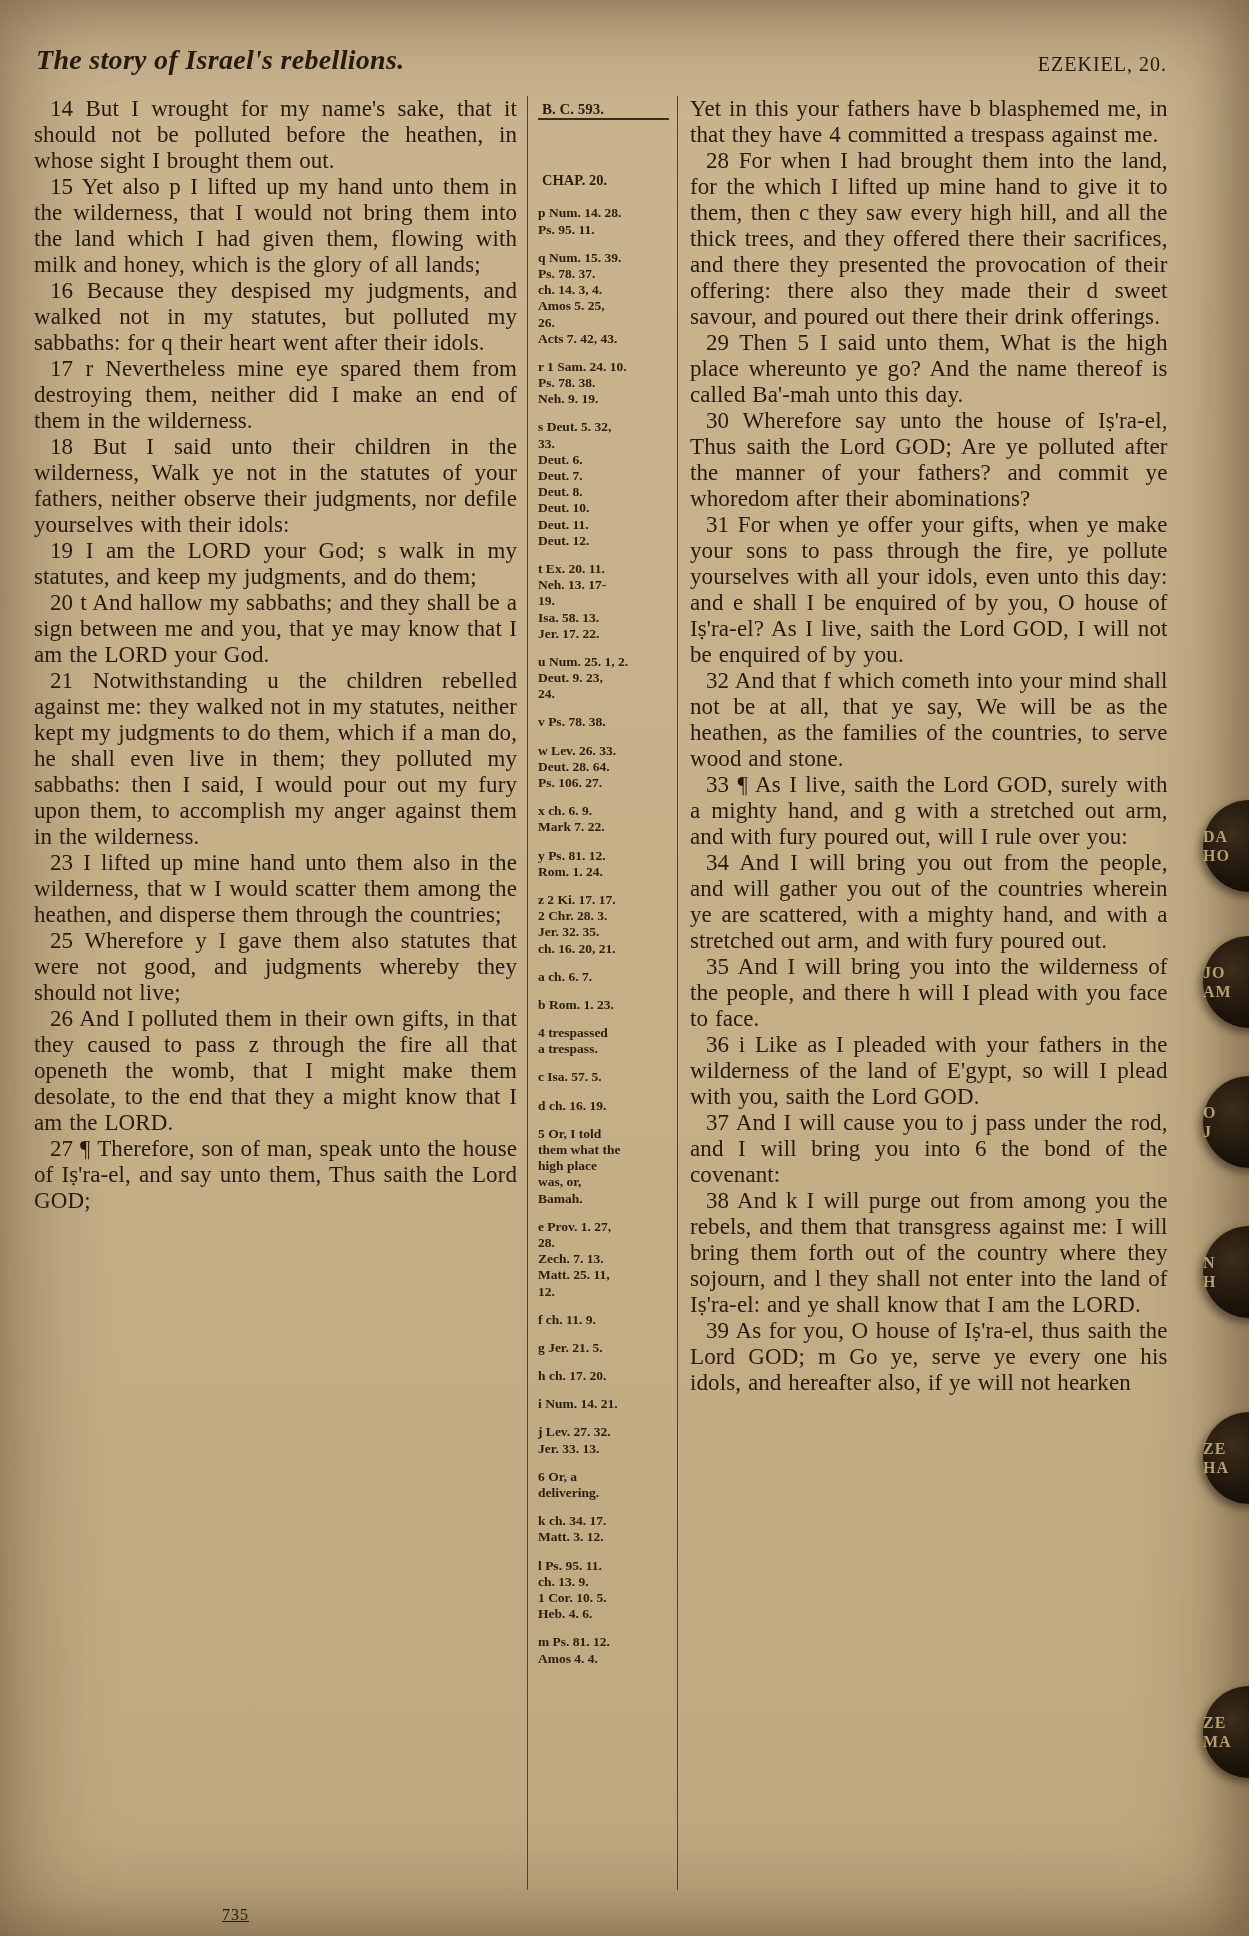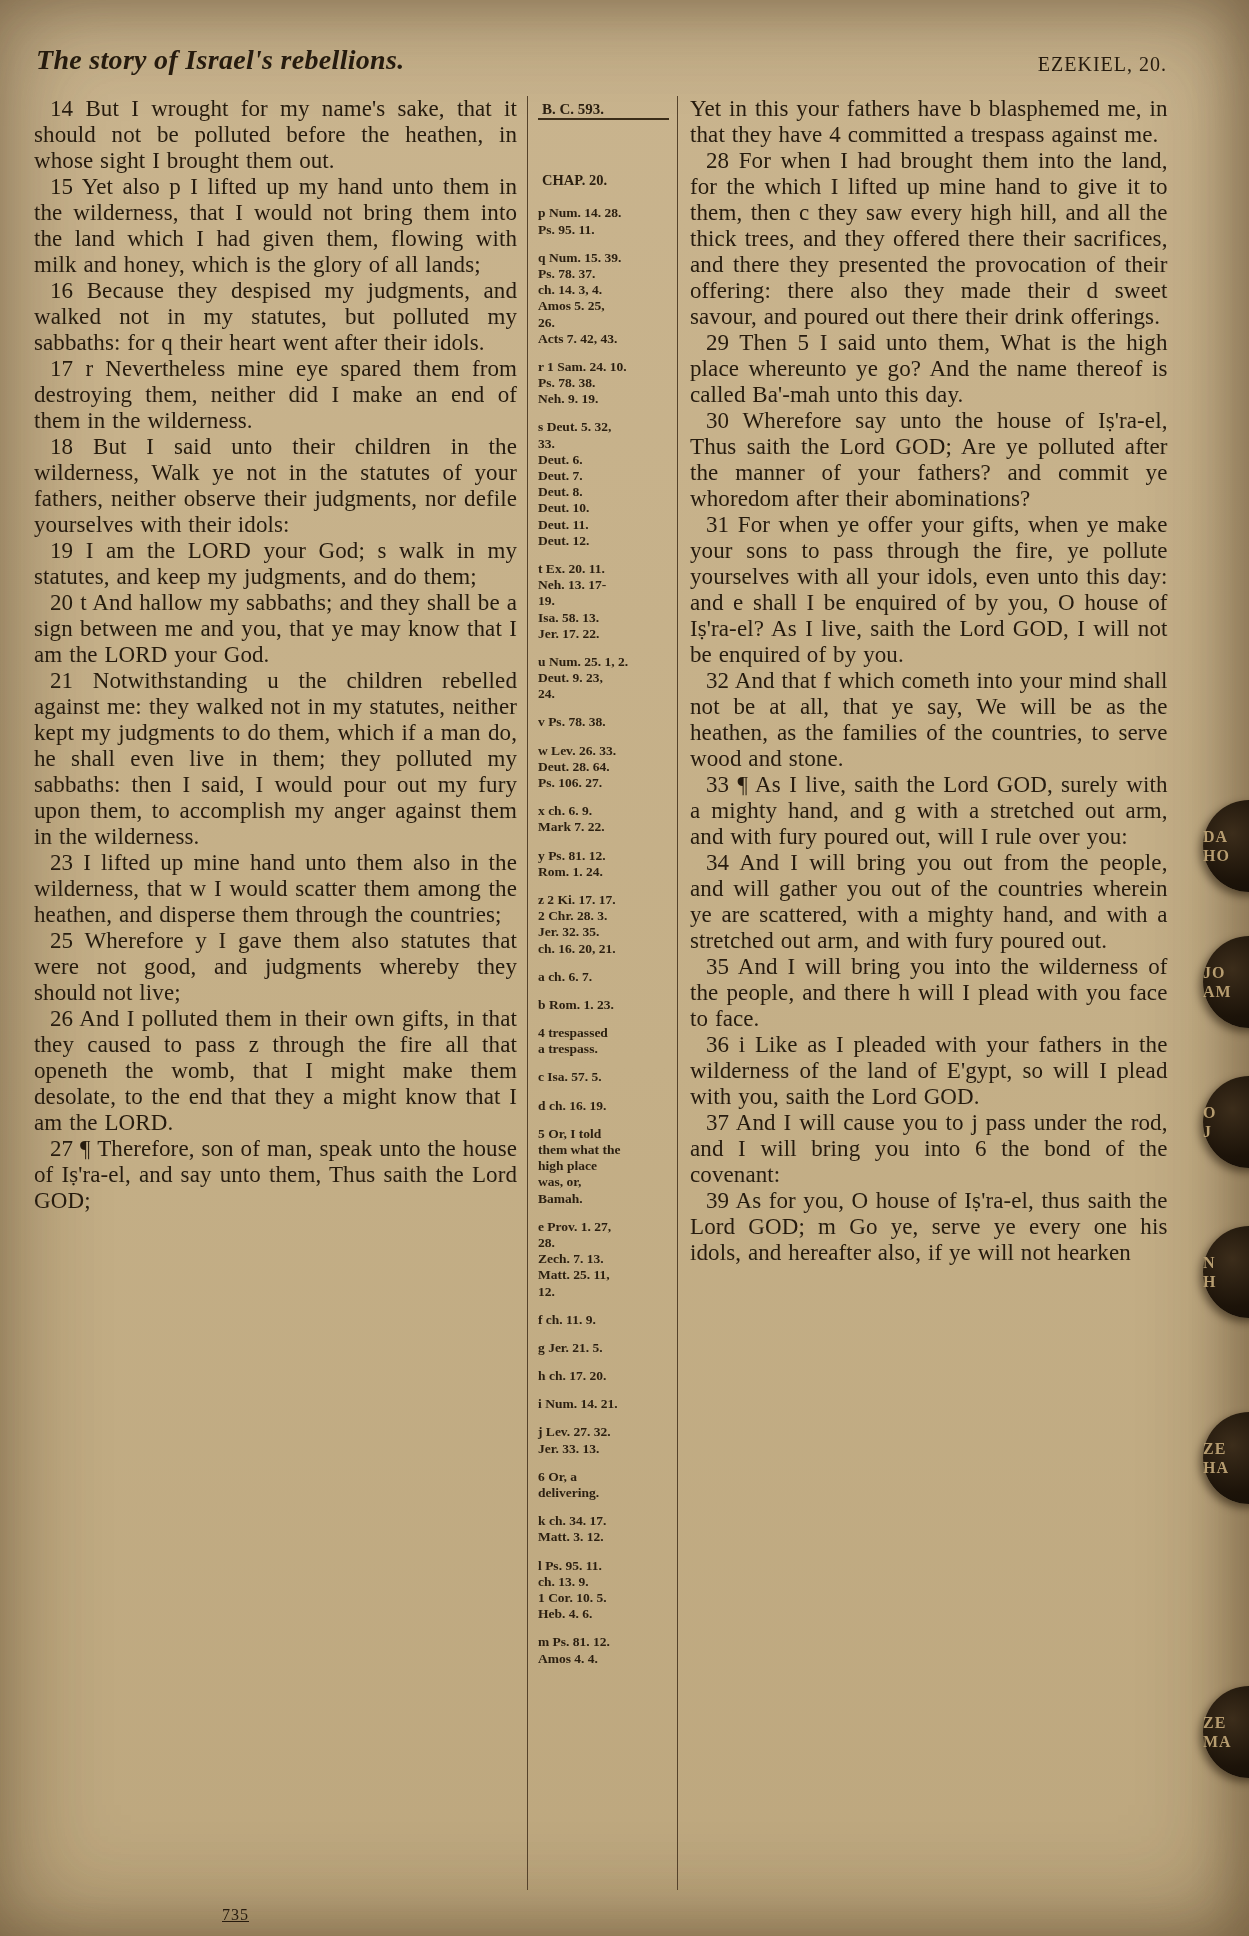--- a/index.html
+++ b/index.html
@@ -171,20 +171,21 @@
     <p class="verse">28 For when I had brought them into the land, for the which I lifted up mine hand to give it to them, then c they saw every high hill, and all the thick trees, and they offered there their sacrifices, and there they presented the provocation of their offering: there also they made their d sweet savour, and poured out there their drink offerings.</p>
     <p class="verse">29 Then 5 I said unto them, What is the high place whereunto ye go? And the name thereof is called Ba'-mah unto this day.</p>
     <p class="verse">30 Wherefore say unto the house of Iṣ'ra-el, Thus saith the Lord GOD; Are ye polluted after the manner of your fathers? and commit ye whoredom after their abominations?</p>
     <p class="verse">31 For when ye offer your gifts, when ye make your sons to pass through the fire, ye pollute yourselves with all your idols, even unto this day: and e shall I be enquired of by you, O house of Iṣ'ra-el? As I live, saith the Lord GOD, I will not be enquired of by you.</p>
     <p class="verse">32 And that f which cometh into your mind shall not be at all, that ye say, We will be as the heathen, as the families of the countries, to serve wood and stone.</p>
     <p class="verse">33 ¶ As I live, saith the Lord GOD, surely with a mighty hand, and g with a stretched out arm, and with fury poured out, will I rule over you:</p>
     <p class="verse">34 And I will bring you out from the people, and will gather you out of the countries wherein ye are scattered, with a mighty hand, and with a stretched out arm, and with fury poured out.</p>
     <p class="verse">35 And I will bring you into the wilderness of the people, and there h will I plead with you face to face.</p>
     <p class="verse">36 i Like as I pleaded with your fathers in the wilderness of the land of E'gypt, so will I plead with you, saith the Lord GOD.</p>
     <p class="verse">37 And I will cause you to j pass under the rod, and I will bring you into 6 the bond of the covenant:</p>
+    <p class="verse">38 And k I will purge out from among you the rebels, and them that transgress against me: I will bring them forth out of the country where they sojourn, and l they shall not enter into the land of Iṣ'ra-el: and ye shall know that I am the LORD.</p>
     <p class="verse">39 As for you, O house of Iṣ'ra-el, thus saith the Lord GOD; m Go ye, serve ye every one his idols, and hereafter also, if ye will not hearken</p>
   </div>
 
 </div>
 
 <div class="page-number">735</div>
 
 <div class="tab" style="top:800px">
     <span>DA
 HO</span>

